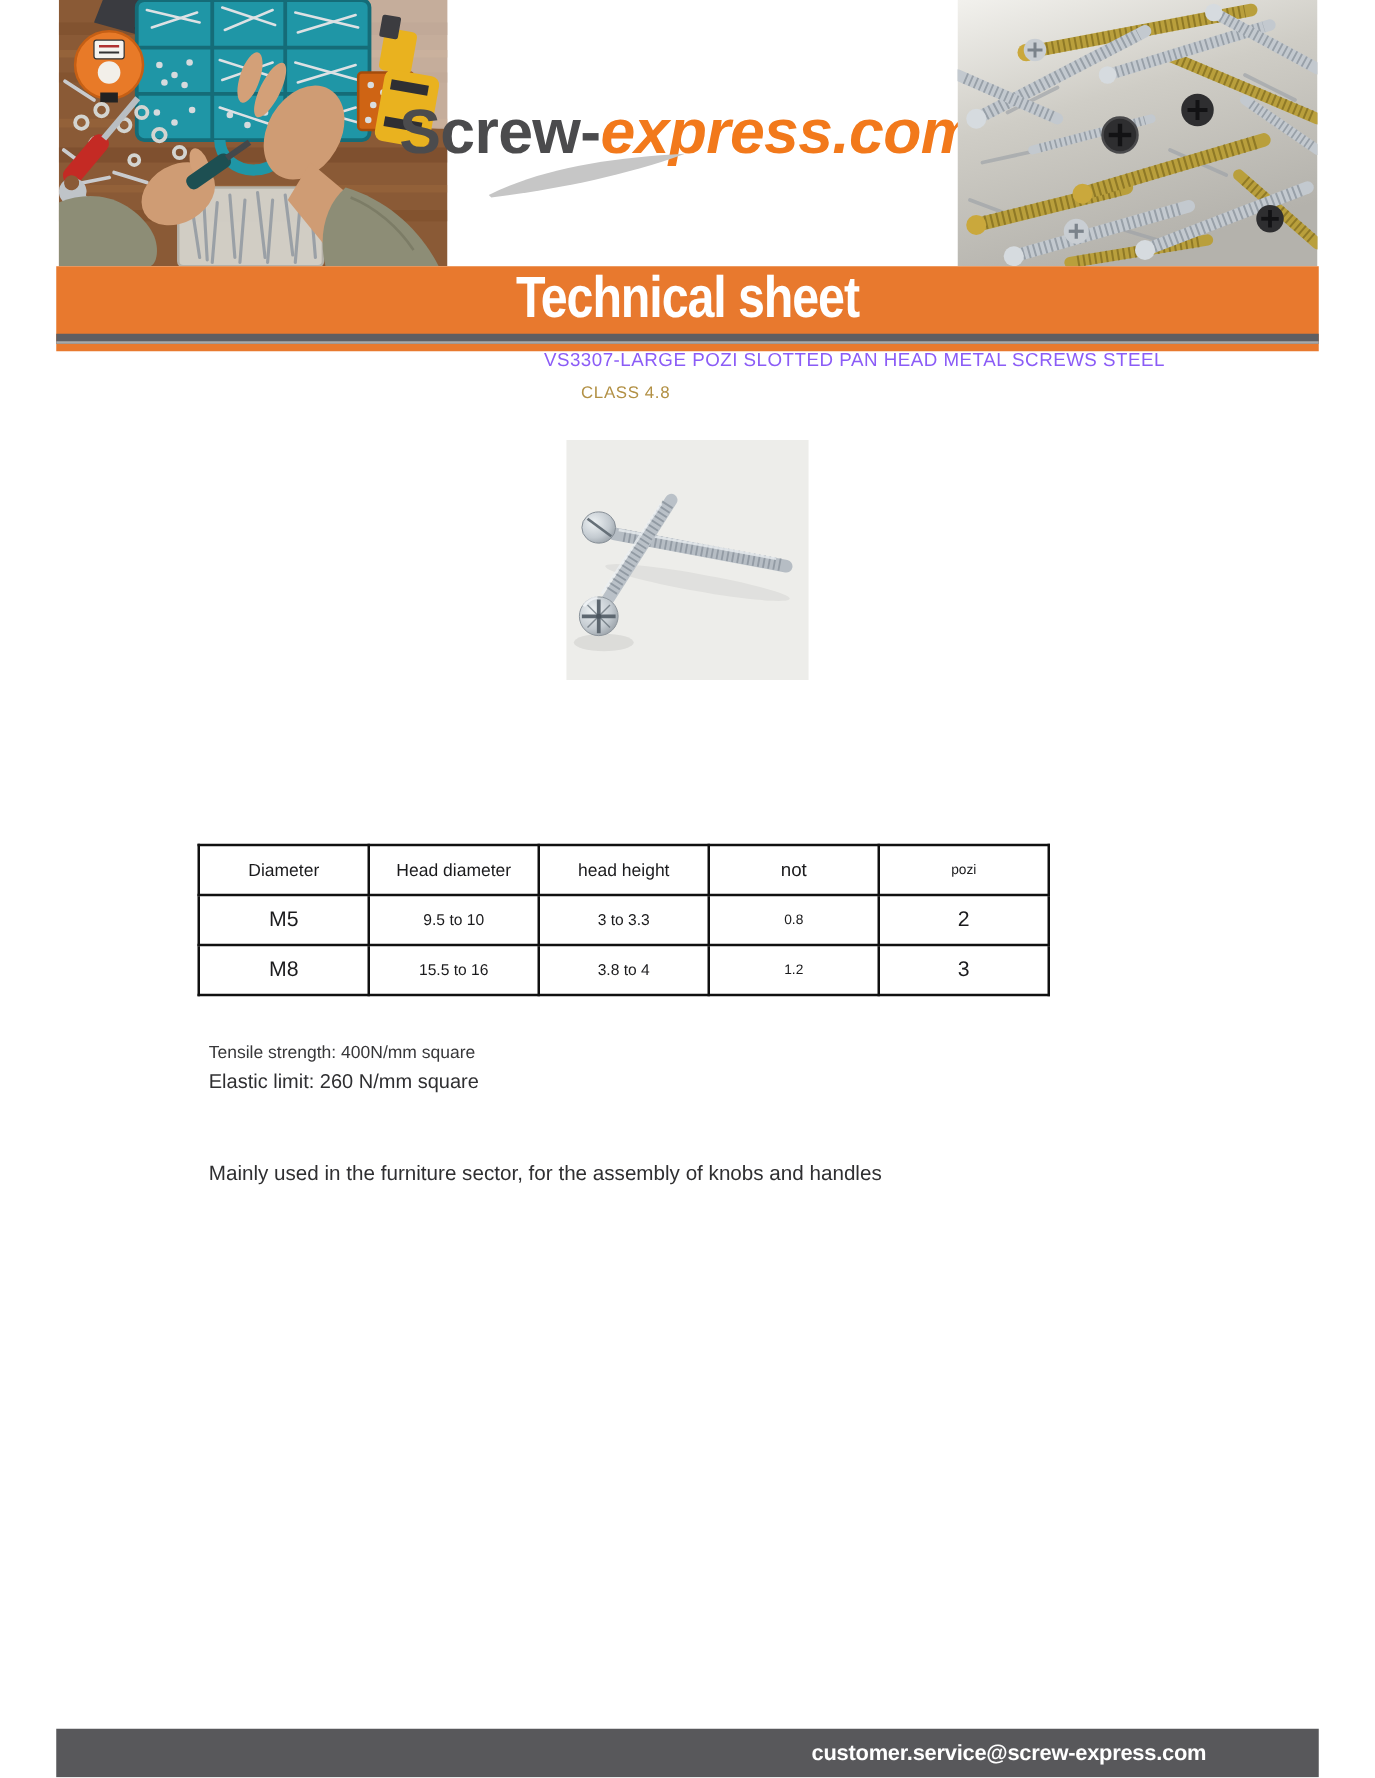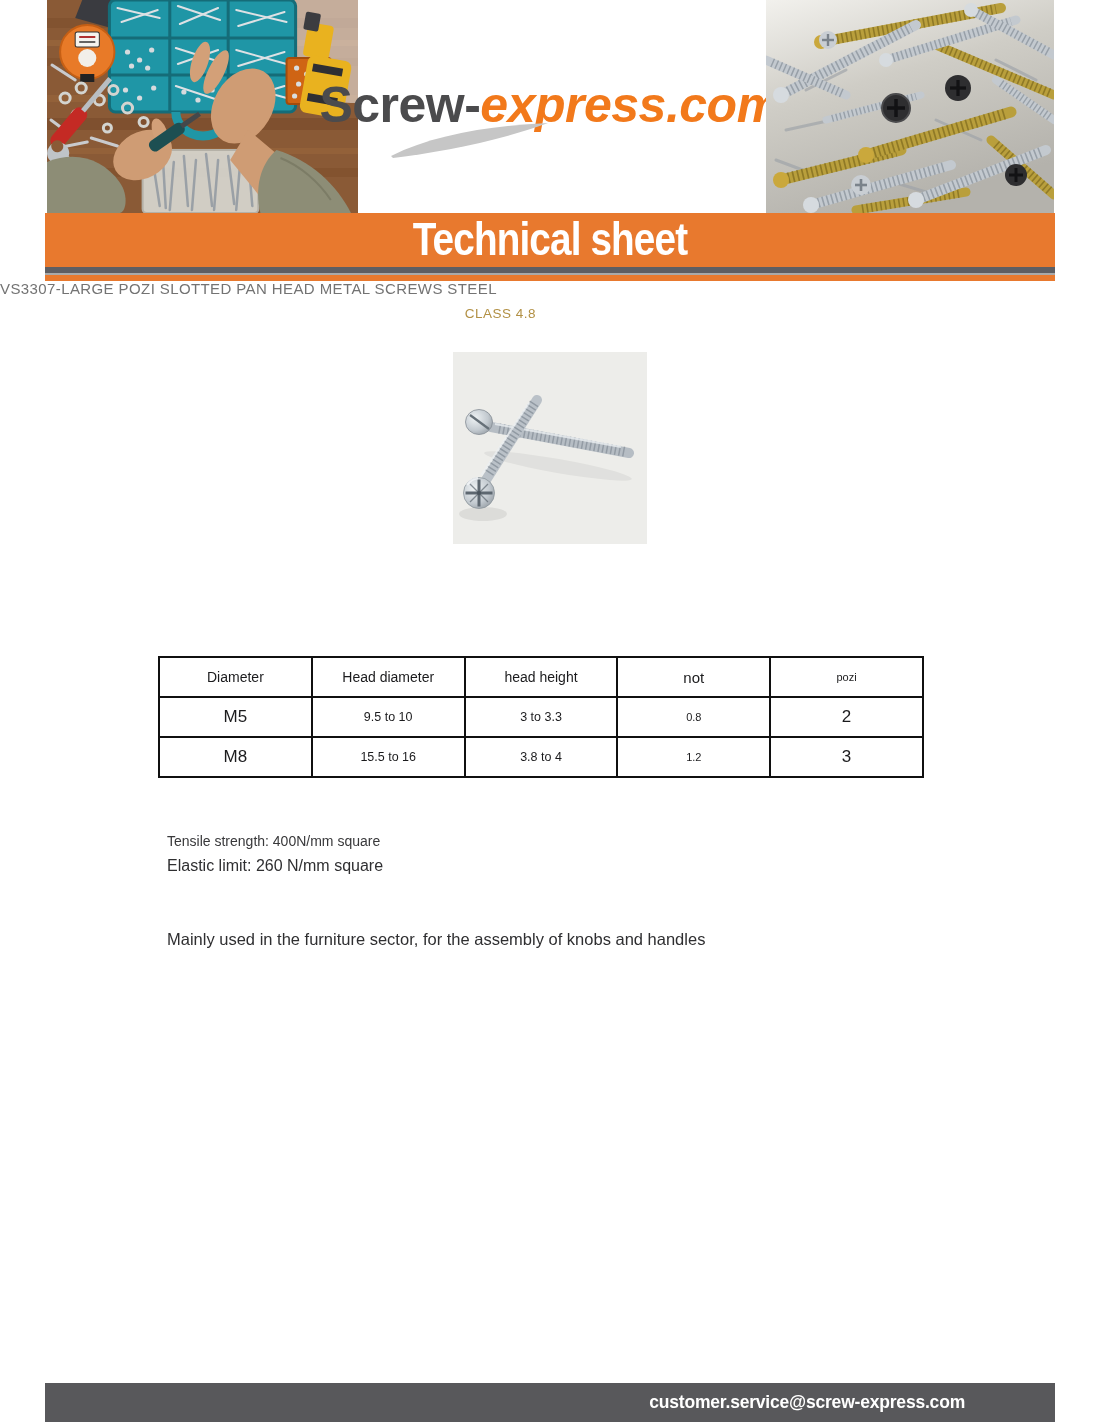--- a/index.html
+++ b/index.html
@@ -17,30 +17,30 @@
 
   
   .banner{position:absolute;left:45px;top:213px;width:1010px;height:68px;background:#E8792E;
           text-align:center;line-height:52px;}
   .banner-text{display:inline-block;color:#ffffff;font-size:44px;font-weight:bold;
                letter-spacing:-1px;transform:scale(0.88,1.06);transform-origin:center;}
   .banner-strip{position:absolute;left:45px;top:267px;width:1010px;height:6px;background:#5E5E62;
                 border-bottom:2px solid #A9A9A9;}
 
   
-  .product-title{position:absolute;left:0;top:280px;width:932px;text-align:left;
-                 color:#737373;font-size:15px;letter-spacing:0.4px;}
+  .product-title{position:absolute;left:0;top:280px;width:932px;text-align:right;
+                 color:#8b5cf6;font-size:15px;letter-spacing:0.4px;}
   .class-label{position:absolute;left:0;top:306px;width:1001px;text-align:center;
                color:#B29044;font-size:13.5px;letter-spacing:0.5px;}
 
   
   .product-photo{position:absolute;left:453px;top:352px;width:194px;height:192px;display:block;}
 
   
-  table.spec{position:absolute;left:158px;top:656px;width:766px;border-collapse:collapse;
+  table.spec{position:absolute;left:158px;top:675px;width:682px;border-collapse:collapse;
              table-layout:fixed;}
   table.spec th, table.spec td{border:2px solid #101010;text-align:center;vertical-align:middle;
              height:38px;padding:0;color:#1B1B1D;}
   table.spec th{font-weight:normal;font-size:14px;}
   table.spec th:nth-child(4){font-size:15px;}
   table.spec th:nth-child(5){font-size:11px;border-radius:11px;}
   table.spec td:nth-child(1){font-size:17px;}
   table.spec td:nth-child(2), table.spec td:nth-child(3){font-size:12.5px;}
   table.spec td:nth-child(4){font-size:11px;}
   table.spec td:nth-child(5){font-size:17px;}

